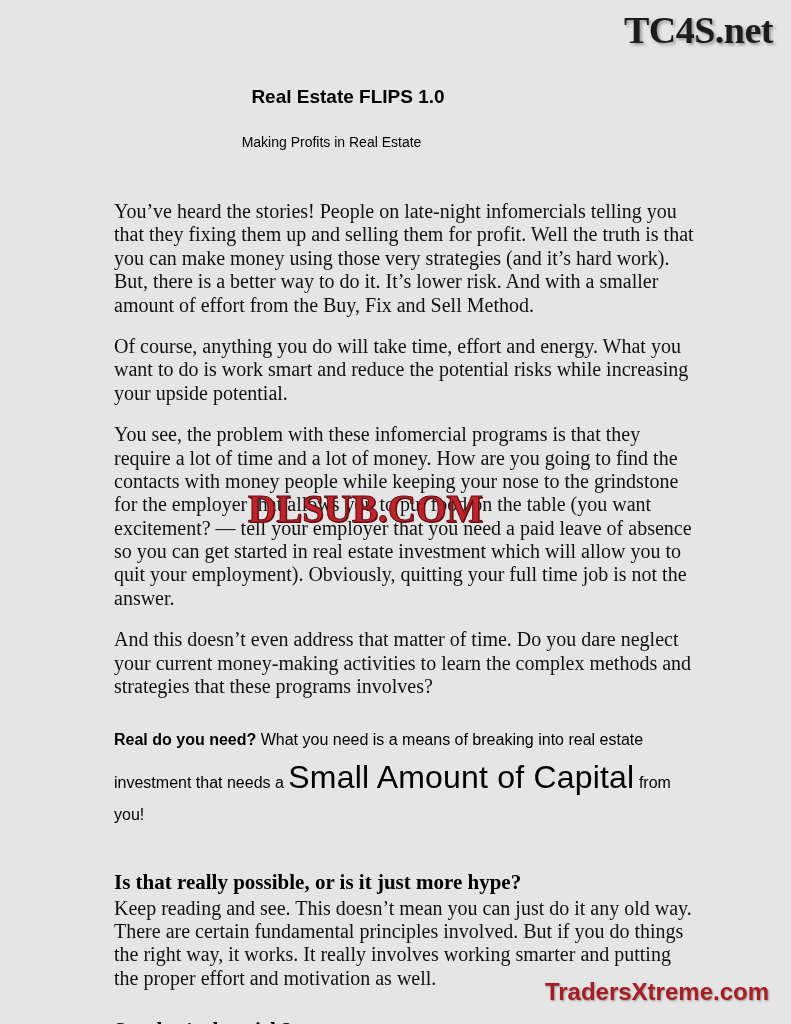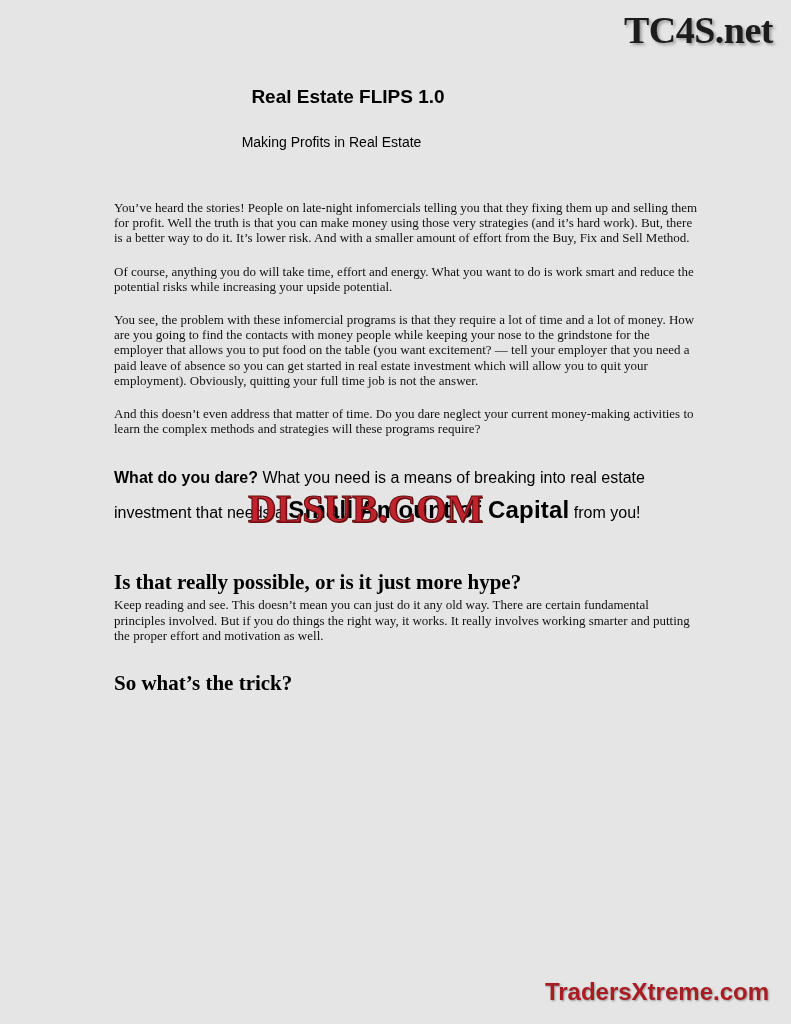--- a/index.html
+++ b/index.html
@@ -63,44 +63,43 @@
   
   .body-col {
     position: absolute;
     top: 200px;
     left: 114px;
     width: 586px;
   }
   p.para {
     margin: 0 0 18px 0;
     font-family: "Liberation Serif", serif;
-    font-size: 13px;
+    font-size: 20px;
     line-height: 1.17;
     text-align: left;
     color: #111;
   }
   p.para.tight {
     margin-bottom: 20px;
   }
 
   
   .needs-block {
     margin: 30px 0 4px 0;
     font-family: "Liberation Sans", sans-serif;
     font-size: 16px;
     line-height: 1.55;
     color: #000;
   }
   .needs-block .lead {
     font-weight: bold;
   }
   .needs-block .big {
-    font-size: 24px;
+    font-size: 32px;
     letter-spacing: 0.2px;
-    font-weight: bold;
   }
 
   
   h2.sub-head {
     margin: 42px 0 2px 0;
     font-family: "Liberation Serif", serif;
     font-weight: bold;
     font-size: 21px;
     color: #000;
   }
@@ -150,24 +149,24 @@
 
   <div class="doc-title">Real Estate FLIPS 1.0</div>
 
   <div class="doc-subtitle">Making Profits in Real Estate</div>
 
   <div class="body-col">
 
     <p class="para">You’ve heard the stories! People on late-night infomercials telling you that they fixing them up and selling them for profit.  Well the truth is that you can make money using those very strategies (and it’s hard work).  But, there is a better way to do it.  It’s lower risk.  And with a smaller amount of effort from the Buy, Fix and Sell Method.</p>
     <p class="para">Of course, anything you do will take time, effort and energy.  What you want to do is work smart and reduce the potential risks while increasing your upside potential.</p>
     <p class="para">You see, the problem with these infomercial programs is that they require a lot of time and a lot of money. How are you going to find the contacts with money people while keeping your nose to the grindstone for the employer that allows you to put food on the table (you want excitement? — tell your employer that you need a paid leave of absence so you can get started in real estate investment which will allow you to quit your employment).  Obviously, quitting your full time job is not the answer.</p>
-    <p class="para tight">And this doesn’t even address that matter of time. Do you dare neglect your current money-making activities to learn the complex methods and strategies will these programs require?</p>
+    <p class="para tight">And this doesn’t even address that matter of time. Do you dare neglect your current money-making activities to learn the complex methods and strategies that these programs involves?</p>
 
     <div class="needs-block">
-      <span class="lead">What do you dare?</span><span> What you need is a means of breaking into real estate investment that needs a </span><span class="big">Small Amount of Capital</span><span> from you!</span>
+      <span class="lead">Real do you need?</span><span> What you need is a means of breaking into real estate investment that needs a </span><span class="big">Small Amount of Capital</span><span> from you!</span>
     </div>
 
     <h2 class="sub-head">Is that really possible, or is it just more hype?</h2>
     <p class="para">Keep reading and see. This doesn’t mean you can just do it any old way. There are certain fundamental principles involved. But if you do things the right way, it works. It really involves working smarter and putting the proper effort and motivation as well.</p>
 
     <h2 class="sub-head second">So what’s the trick?</h2>
 
   </div>
 
   <div class="dlsub-watermark">DLSUB.COM</div>

